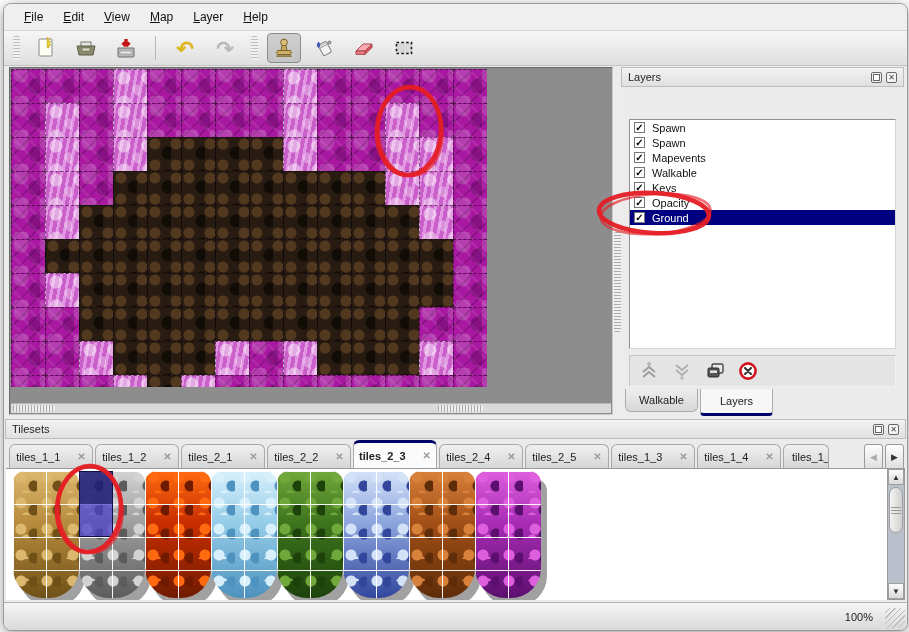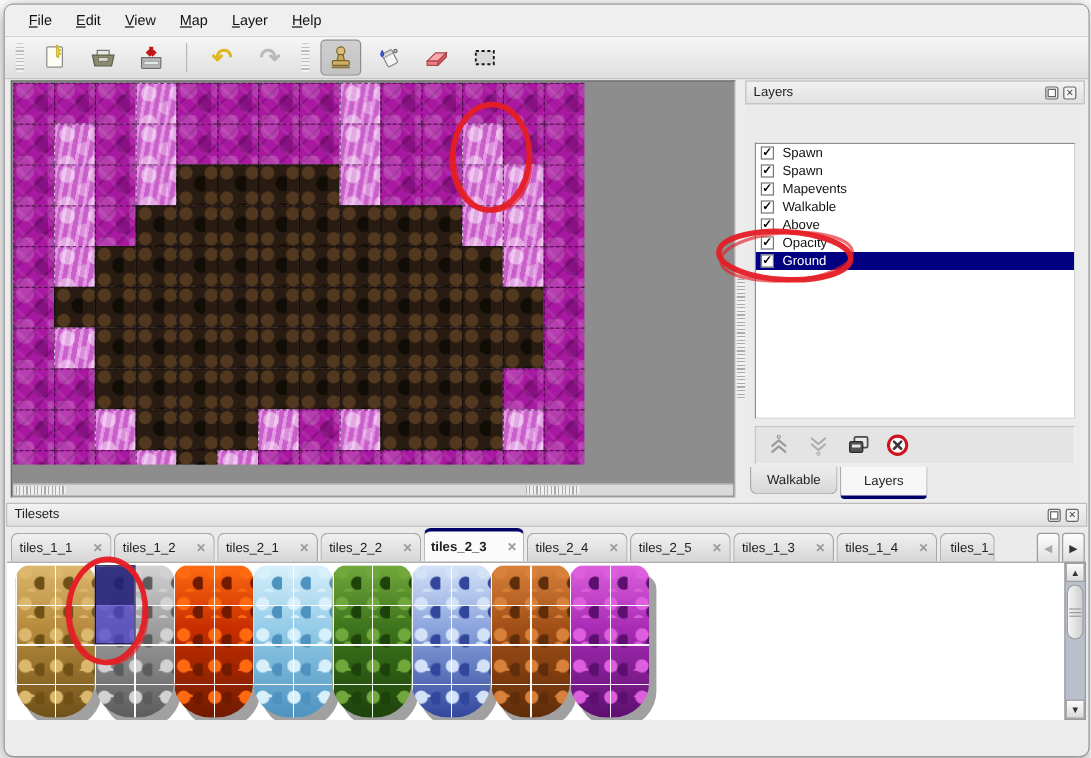--- a/index.html
+++ b/index.html
@@ -368,21 +368,21 @@
           <div class="layer-row">
             <span class="chk">✓</span>
             <span>Mapevents</span>
           </div>
           <div class="layer-row">
             <span class="chk">✓</span>
             <span>Walkable</span>
           </div>
           <div class="layer-row">
             <span class="chk">✓</span>
-            <span>Above</span>
+            <span>Keys</span>
           </div>
           <div class="layer-row">
             <span class="chk">✓</span>
             <span>Opacity</span>
           </div>
           <div class="layer-row selected">
             <span class="chk">✓</span>
             <span>Ground</span>
           </div>
         </div>
@@ -486,20 +486,24 @@
         <div class="btn" style="top:0;">▲</div>
         <div class="thumb">
             <i></i>
             <i></i>
             <i></i>
           </div>
         <div class="btn" style="bottom:0;">▼</div>
       </div>
     </div>
 
+    <div class="statusbar">
+      <span class="zoom-label">100%</span>
+      <div class="resize-grip"></div>
+    </div>
 
     <svg class="overlay-svg" id="annotations">
         <ellipse cx="405" cy="127" rx="32" ry="44" fill="none" stroke="#e51e25" stroke-width="4.6" opacity="0.95" transform="rotate(3 405 127)"></ellipse>
         <ellipse cx="406.5" cy="128" rx="32" ry="44" fill="none" stroke="#e51e25" stroke-width="2.6" opacity="0.65" transform="rotate(-4 405 127)"></ellipse>
         <ellipse cx="650" cy="209" rx="55" ry="20" fill="none" stroke="#e51e25" stroke-width="4.6" opacity="0.95" transform="rotate(3 650 209)"></ellipse>
         <ellipse cx="651.5" cy="210" rx="55" ry="20" fill="none" stroke="#e51e25" stroke-width="2.6" opacity="0.65" transform="rotate(-4 650 209)"></ellipse>
         <ellipse cx="85" cy="505" rx="32" ry="43" fill="none" stroke="#e51e25" stroke-width="4.6" opacity="0.95" transform="rotate(3 85 505)"></ellipse>
         <ellipse cx="86.5" cy="506" rx="32" ry="43" fill="none" stroke="#e51e25" stroke-width="2.6" opacity="0.65" transform="rotate(-4 85 505)"></ellipse>
       </svg>
   </div>

